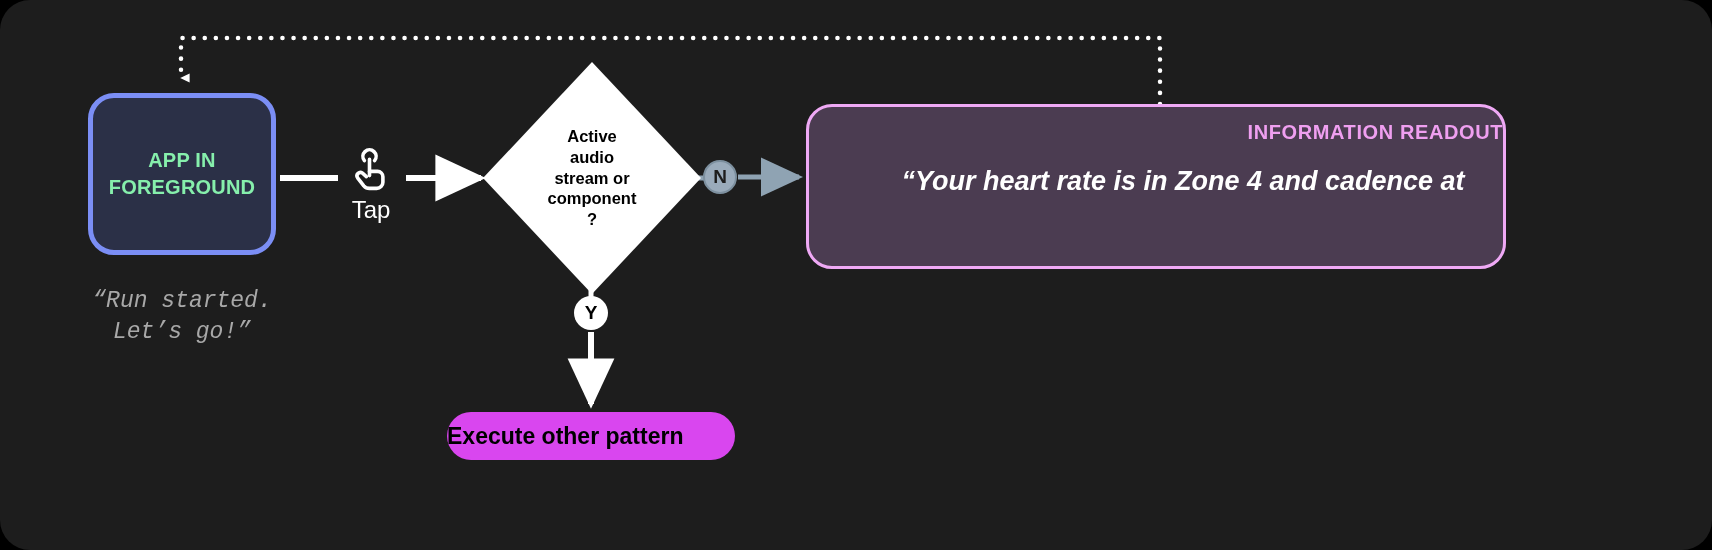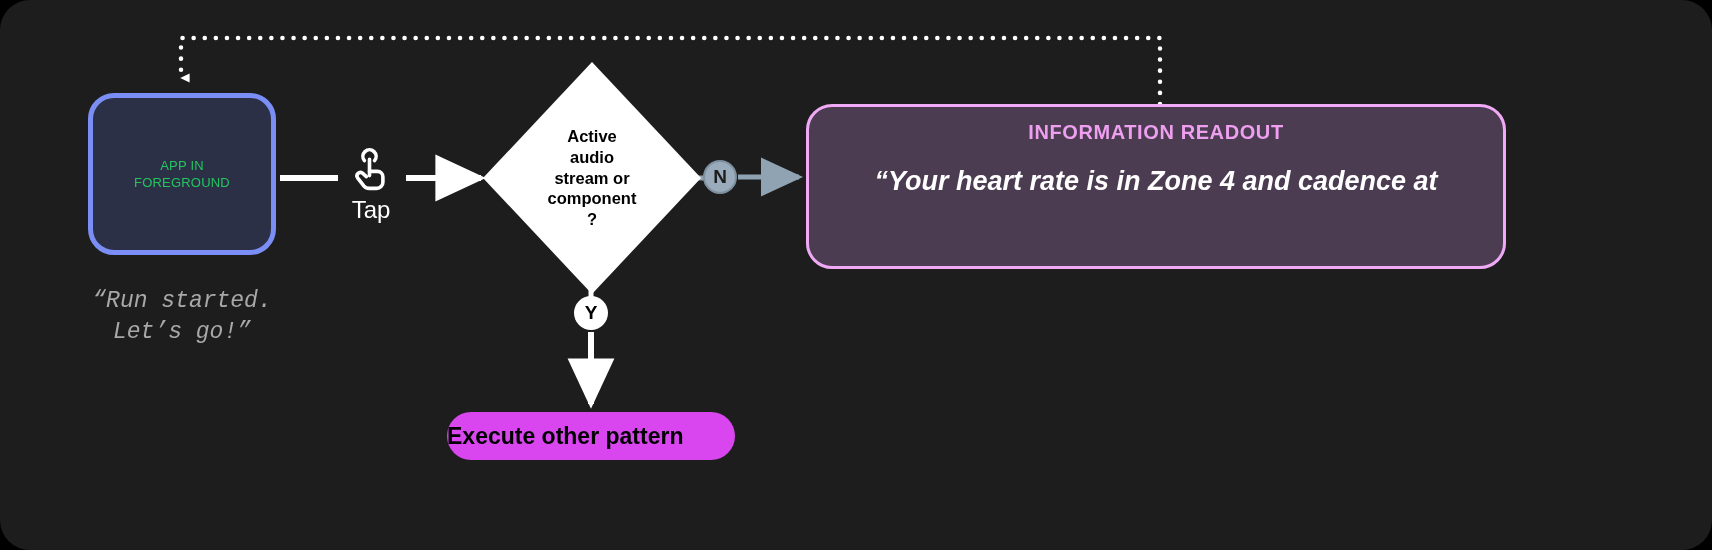--- a/index.html
+++ b/index.html
@@ -44,23 +44,23 @@
     box-sizing: border-box;
     background: #2b3047;
     border: 5px solid #7b8ef5;
     border-radius: 26px;
     display: flex;
     align-items: center;
     justify-content: center;
     text-align: center;
   }
   #app-node .label {
-    color: #22c55e;
-    font-size: 13px;
-    font-weight: normal;
+    color: #86efac;
+    font-size: 20px;
+    font-weight: bold;
     line-height: 1.33;
     letter-spacing: 0.2px;
   }
 
   #app-caption {
     position: absolute;
     left: 68px;
     top: 286px;
     width: 228px;
     text-align: center;
@@ -154,21 +154,21 @@
     left: 806px;
     top: 104px;
     width: 700px;
     height: 165px;
     box-sizing: border-box;
     background: #4b3c51;
     border: 3px solid #efa9f5;
     border-radius: 26px;
     display: flex;
     flex-direction: column;
-    align-items: center;
+    align-items: flex-end;
     padding-top: 14px;
   }
   #readout-node .readout-title {
     color: #ef9ff0;
     font-size: 20px;
     font-weight: bold;
     letter-spacing: 0.6px;
   }
   #readout-node .readout-body {
     margin-top: 20px;

